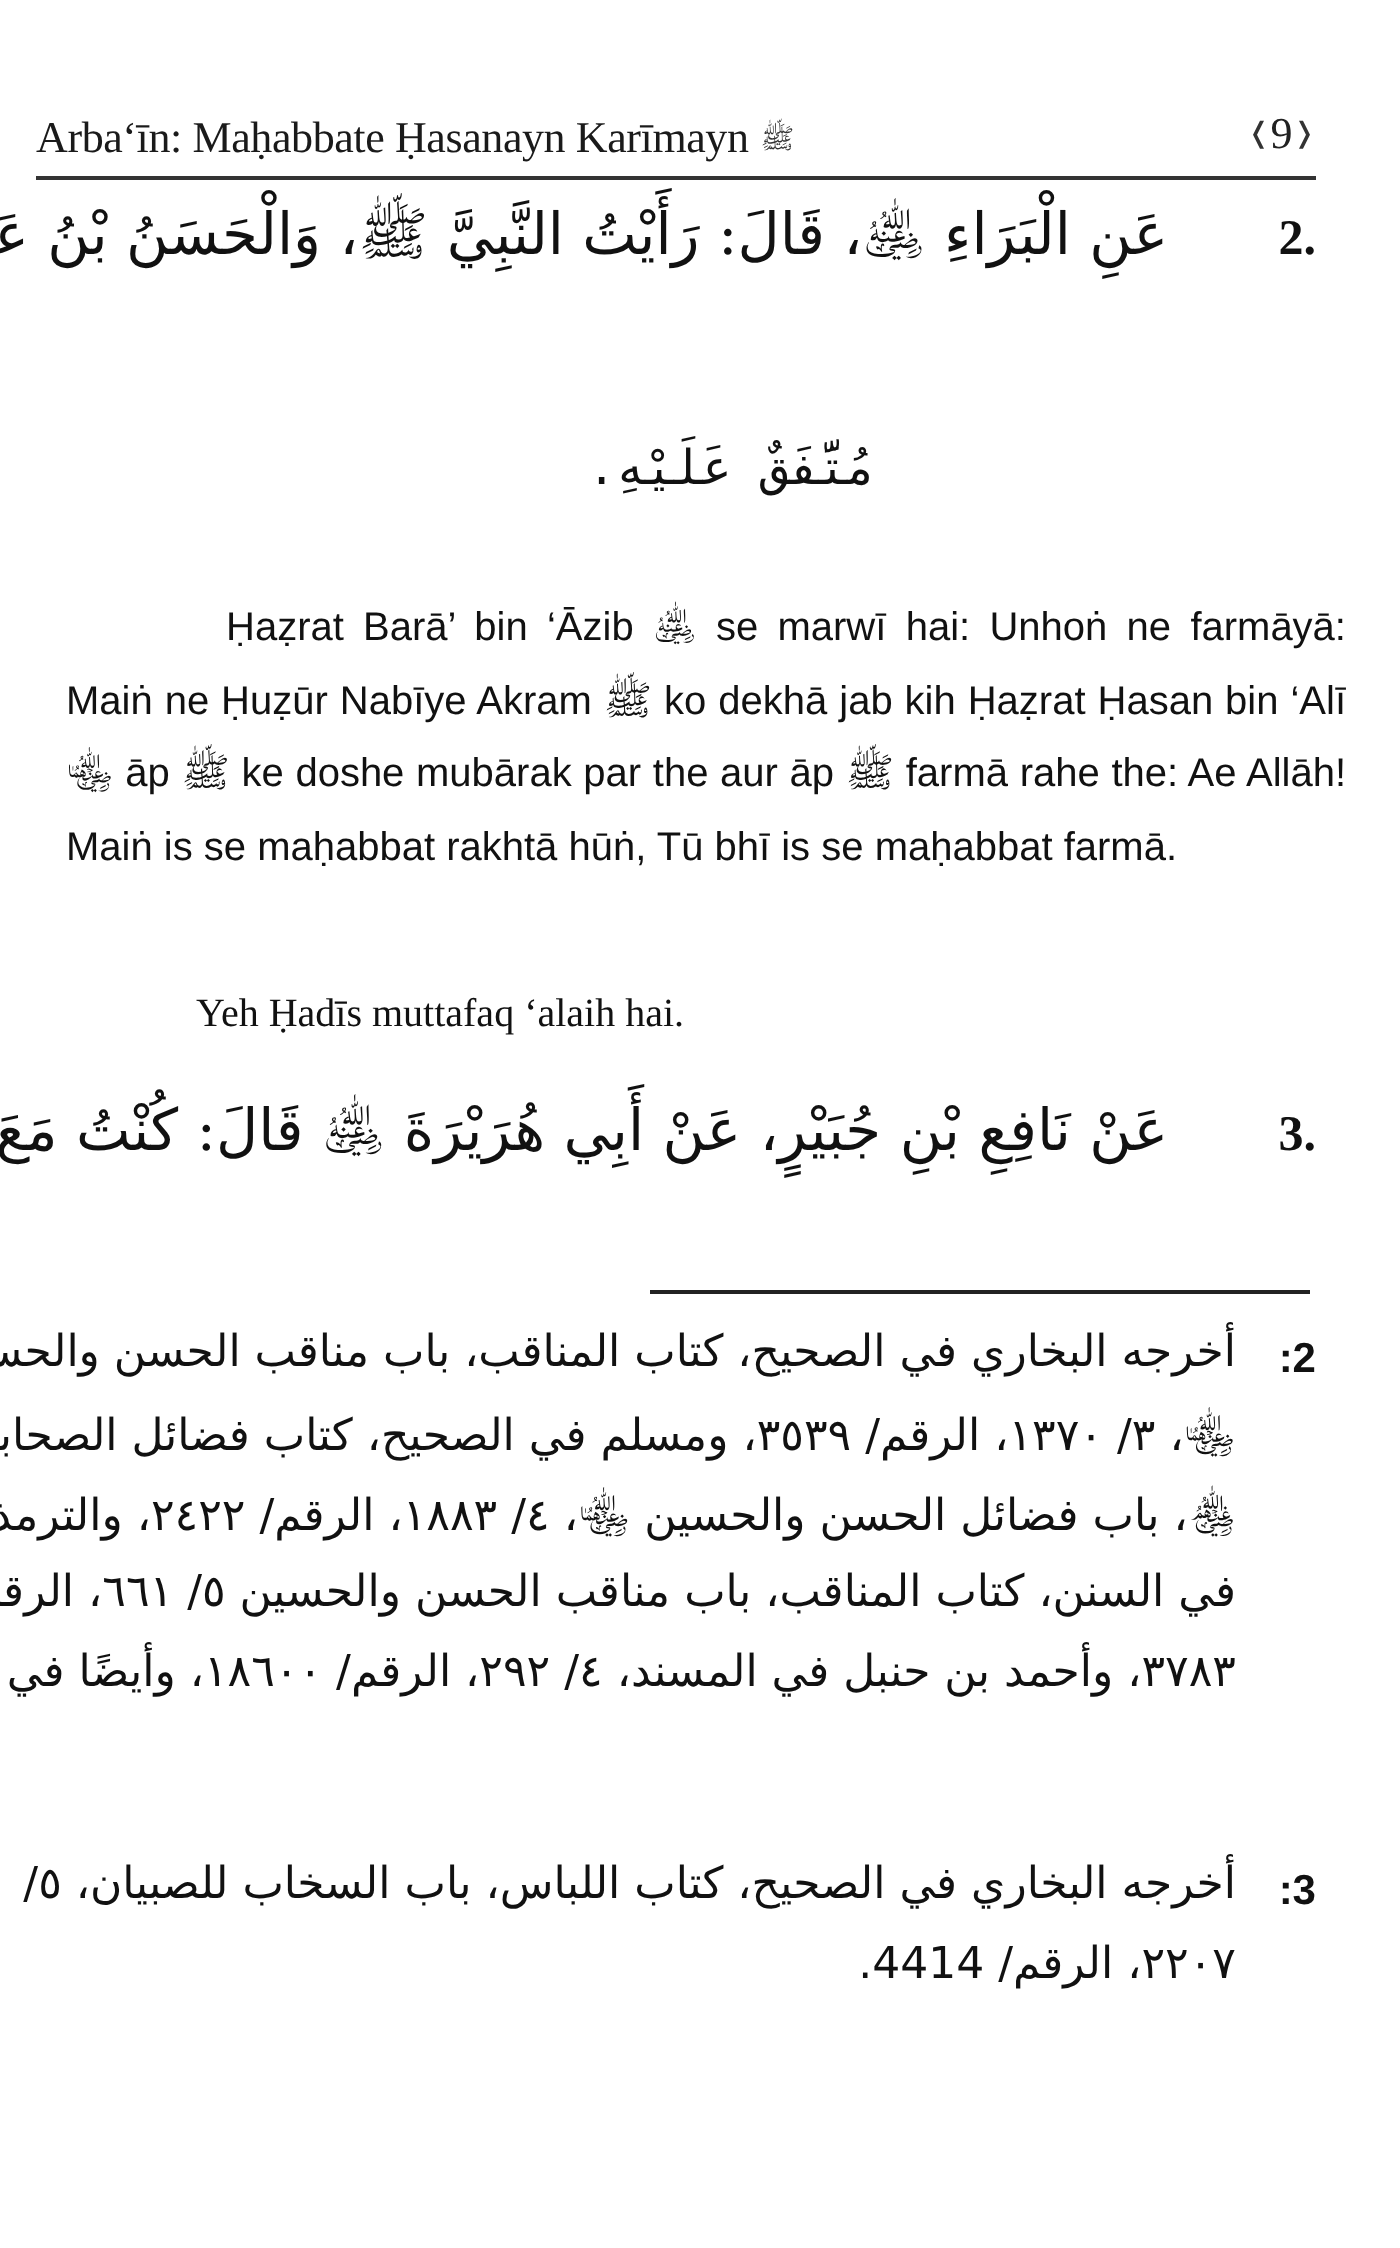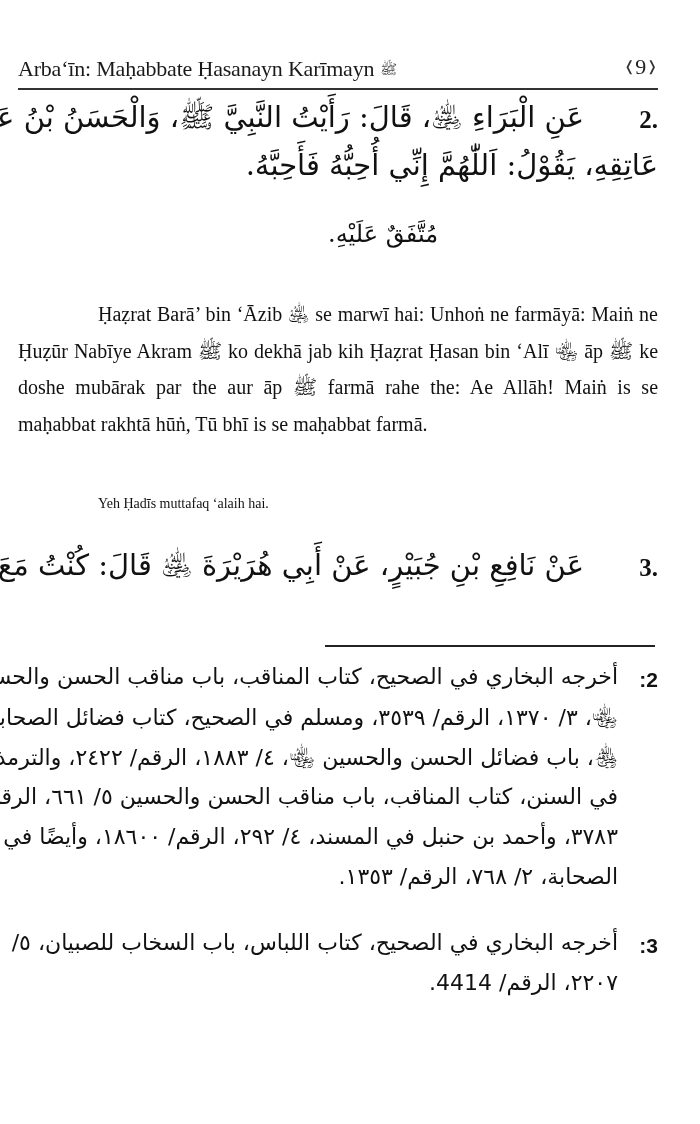--- a/index.html
+++ b/index.html
@@ -33,30 +33,30 @@
       font-family: "DejaVu Serif", "Liberation Serif", serif;
       font-size: 29px; color: #111;
     }
     .num {
       position: absolute; right: 0; direction: ltr;
       font-family: "Liberation Serif", serif; font-size: 25px; font-weight: bold;
     }
     .arabic-text { position: absolute; right: 74px; direction: rtl; }
     .arabic-tail { position: absolute; right: 0; direction: rtl; }
     .translation {
-      position: absolute; left: 18px; width: 640px;
-      font-family: Liberation Serif, serif;
+      position: absolute; left: 33px; width: 640px;
+      font-family: Liberation Sans, sans-serif;
       font-size: 20px; line-height: 36.5px; color: #111;
       text-align: justify;
     }
     .translation .indent { display: inline-block; width: 80px; }
     .translation p { margin: 0; }
     .attest {
       position: absolute; left: 98px;
-      font-family: "Liberation Serif", "DejaVu Serif", serif; font-size: 14px; text-align: right;
+      font-family: "Liberation Serif", "DejaVu Serif", serif; font-size: 20px; text-align: right;
     }
     .foot-rule { position: absolute; left: 325px; top: 645px; width: 330px; height: 2px; background: #222; }
     .fn {
       position: absolute; left: 18px; width: 640px;
       direction: rtl; font-family: "DejaVu Sans", "Liberation Sans", sans-serif;
       font-size: 22px; color: #111;
     }
     .fn-line { position: absolute; left: 0; right: 0; white-space: nowrap; text-align: justify; text-align-last: justify; }
     .fn-line.last { text-align-last: right; }
     .fn-num {
@@ -76,25 +76,22 @@
     <div class="page-num">
       <span class="orn">❬</span><span>9</span><span class="orn">❭</span>
     </div>
   </div>
   <div class="header-rule"></div>
 
   <div class="hadith-line" style="top:100px;height:44px;">
     <span class="num" style="top:6px;">2.</span>
     <span class="arabic-text" style="top:0;">عَنِ الْبَرَاءِ ﵁، قَالَ: رَأَيْتُ النَّبِيَّ ﷺ، وَالْحَسَنُ بْنُ عَلِيٍّ عَلٰى</span>
   </div>
-  <div class="hadith-line" style="top:148px;height:44px;">
-    <span class="arabic-tail" style="top:0;">عَاتِقِهِ، يَقُوْلُ: اَللّٰهُمَّ إِنِّي أُحِبُّهُ فَأَحِبَّهُ.</span>
-  </div>
   <div class="hadith-line" style="top:220px;height:44px;font-size:24px;">
-    <span class="arabic-tail" style="top:0;right:220px;">مُتَّفَقٌ عَلَيْهِ.</span>
+    <span class="arabic-tail" style="top:0;right:220px;font-family:Liberation Mono, monospace;">مُتَّفَقٌ عَلَيْهِ.</span>
   </div>
 
   <div class="translation" style="top:296px;">
     <p>
       <span class="indent"></span><span>Ḥaẓrat Barā’ bin ‘Āzib ﵁ se marwī hai: Unhoṅ ne</span>
       <span>farmāyā: Maiṅ ne Ḥuẓūr Nabīye Akram ﷺ ko dekhā jab kih Ḥaẓrat</span>
       <span>Ḥasan bin ‘Alī ﵄ āp ﷺ ke doshe mubārak par the aur āp ﷺ farmā</span>
       <span>rahe the: Ae Allāh! Maiṅ is se maḥabbat rakhtā hūṅ, Tū bhī is se</span>
       <span>maḥabbat farmā.</span>
     </p>
@@ -109,21 +106,20 @@
 
   <div class="foot-rule"></div>
 
   <div class="fn" style="top:664px;height:240px;">
     <span class="fn-num" style="top:4px;">:2</span>
     <div class="fn-line" style="top:0;right:40px;left:0;">أخرجه البخاري في الصحيح، كتاب المناقب، باب مناقب الحسن والحسين،</div>
     <div class="fn-line" style="top:40px;right:40px;left:0;">﵄، ٣/ ١٣٧٠، الرقم/ ٣٥٣٩، ومسلم في الصحيح، كتاب فضائل الصحابة</div>
     <div class="fn-line" style="top:80px;right:40px;left:0;">﵃، باب فضائل الحسن والحسين ﵄، ٤/ ١٨٨٣، الرقم/ ٢٤٢٢، والترمذي</div>
     <div class="fn-line" style="top:120px;right:40px;left:0;">في السنن، كتاب المناقب، باب مناقب الحسن والحسين ٥/ ٦٦١، الرقم/</div>
     <div class="fn-line" style="top:160px;right:40px;left:0;">٣٧٨٣، وأحمد بن حنبل في المسند، ٤/ ٢٩٢، الرقم/ ١٨٦٠٠، وأيضًا في فضائل</div>
-    <div class="fn-line last" style="top:200px;right:40px;left:0;">الصحابة، ٢/ ٧٦٨، الرقم/ ١٣٥٣.</div>
   </div>
 
   <div class="fn" style="top:930px;height:90px;">
     <span class="fn-num" style="top:4px;">:3</span>
     <div class="fn-line" style="top:0;right:40px;left:0;margin-left:20px;">أخرجه البخاري في الصحيح، كتاب اللباس، باب السخاب للصبيان، ٥/</div>
     <div class="fn-line last" style="top:40px;right:40px;left:0;">٢٢٠٧، الرقم/ 4414.</div>
   </div>
 
 </div>
 

